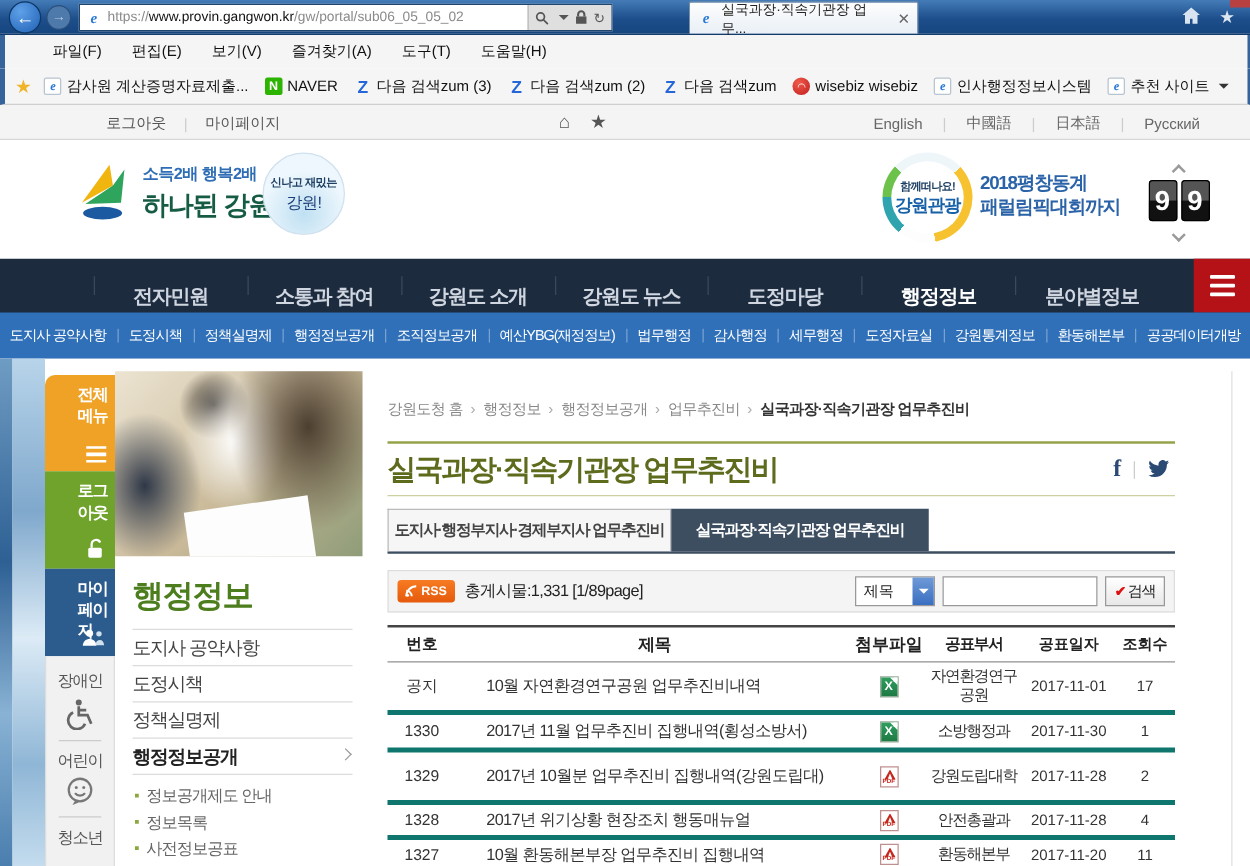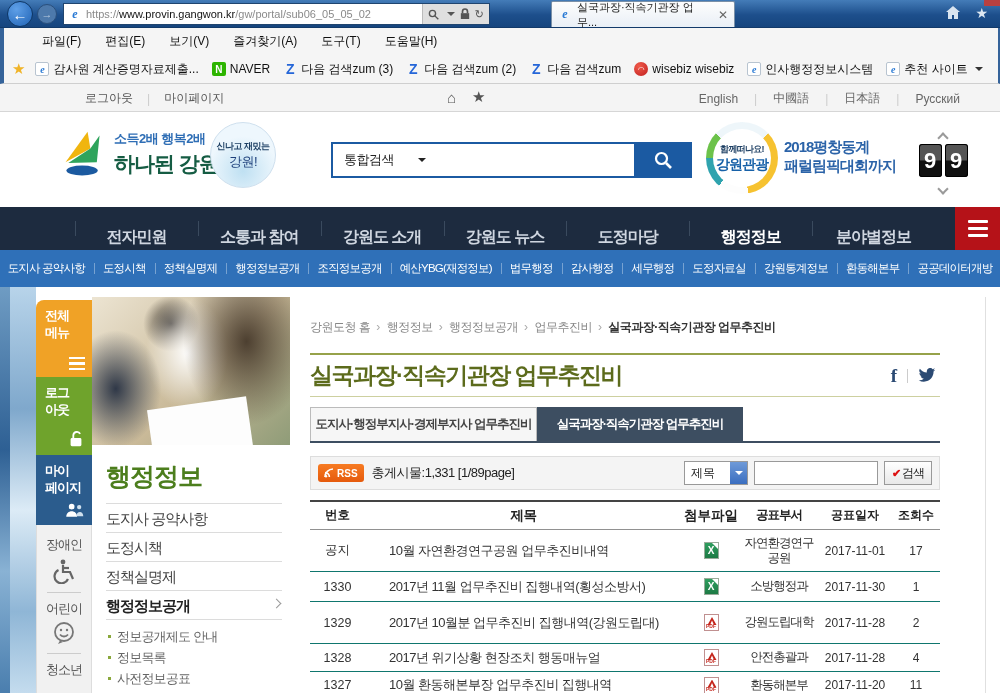--- a/index.html
+++ b/index.html
@@ -97,21 +97,21 @@
   .content{position:absolute;left:0;top:287px;width:1000px;height:406px;background:#fff}
   .bgL1{position:absolute;left:0;top:0;width:10px;height:406px;
     background:linear-gradient(180deg,#6f9cc3,#2e6094 40%,#89b2d4 70%,#4a7eae)}
   .bgL2{position:absolute;left:10px;top:0;width:26px;height:406px;
     background:linear-gradient(180deg,#b8d4ea,#7fa8cc 30%,#dcebf6 55%,#8fb6d6 80%,#c4dcee)}
   .rightline{position:absolute;left:985px;top:10px;width:1px;height:396px;background:#e0e0e0}
 
   
   .quick{position:absolute;left:36px;top:13px;width:56px}
   .qbox{position:relative;width:56px;color:#fff;font-weight:bold;font-size:13px;line-height:1.3;
-    padding:8px 0 0 9px;white-space:pre-line;letter-spacing:-1px}
+    padding:8px 0 0 26px;white-space:pre-line;letter-spacing:-1px}
   .q-all{height:77px;background:#f0a226;border-radius:8px 0 0 0}
   .q-logout{height:78px;background:#6fa32c}
   .q-my{height:70px;background:#2b5c8d}
   .q-gray{height:175px;background:#f1f1f1;border:1px solid #ddd;border-top:none;color:#555;
     display:flex;flex-direction:column;align-items:center;padding:12px 0 0}
   .q-gray .glabel{font-size:13px;font-weight:normal;color:#555;letter-spacing:-1px}
   .q-gray .gdiv{width:34px;height:1px;background:#ccc;margin:8px 0}
   .qicon{position:absolute;right:7px;bottom:7px}
   .hamb2{display:flex;flex-direction:column;gap:3px}
   .hamb2 i{width:16px;height:2.5px;background:#fff}
@@ -160,21 +160,21 @@
   .selbox .lab{padding-left:6px}
   .selbox .dd{margin-left:auto;width:17px;height:22px;background:linear-gradient(#6f9ad8,#3a6ec0);display:flex;align-items:center;justify-content:center}
   .selbox .dd i{width:0;height:0;border:4px solid transparent;border-top-color:#fff;transform:translateY(2px)}
   .kwinput{width:124px;height:24px;border:1px solid #999;margin-left:6px;background:#fff;font-size:12px;padding:0 4px}
   .searchbtn2{width:48px;height:24px;margin-left:6px;border:1px solid #999;background:linear-gradient(#fff,#e8e8e8);
     font-size:12px;color:#222;display:flex;align-items:center;justify-content:center;gap:2px;letter-spacing:-1px}
   .searchbtn2 .chk{color:#d11;font-size:11px;font-weight:bold}
 
   
   .btable{position:absolute;left:310px;top:213px;width:630px;font-size:13px;color:#333}
-  .trow{display:flex;align-items:center;border-bottom:1px solid #0f766e}
+  .trow{display:flex;align-items:center;border-bottom:4px solid #0f766e}
   .trow.head{height:30px;border-top:2px solid #444;border-bottom:1px solid #919191;font-weight:bold;font-size:13.5px;color:#222}
   .c-no{width:55px;text-align:center;font-size:12.5px}
   .c-title{flex:1;text-align:left;padding-left:24px;letter-spacing:-0.5px}
   .head .c-title{text-align:center;padding-left:0}
   .c-file{width:58px;text-align:center}
   .c-dept{width:78px;text-align:center;font-size:12.5px;line-height:1.2;letter-spacing:-1px}
   .c-date{width:74px;text-align:center;font-size:12px}
   .c-views{width:48px;text-align:center;font-size:12px}
   .h42{height:42px}.h30{height:30px}.h28{height:28px}.h27{height:27px}
   .file-ic{position:relative;width:15px;height:17px;display:inline-block;background:#fff;border:1px solid #9aab9a;vertical-align:middle}
@@ -299,31 +299,20 @@
     </svg>
     <div class="logo-text">
       <div class="tag">소득2배 행복2배</div>
       <div class="ttl">하나된 강원도</div>
     </div>
   </div>
   <div class="badge-fun">
     <span class="l1">신나고 재밌는</span>
     <span class="l2">강원!</span>
   </div>
-  <div class="searchbox">
-    <span class="sel">통합검색</span>
-    <span class="caret"></span>
-    <input value="" style="">
-    <button class="searchbtn">
-      <svg width="20" height="20" viewBox="0 0 20 20">
-          <circle cx="8.5" cy="8.5" r="5.5" fill="none" stroke="#fff" stroke-width="2.2"></circle>
-          <line x1="13" y1="13" x2="18" y2="18" stroke="#fff" stroke-width="2.6"></line>
-        </svg>
-    </button>
-  </div>
   <div class="badge-tour">
     <div class="in">
       <span class="l1">함께떠나요!</span>
       <span class="l2">강원관광</span>
     </div>
   </div>
   <div class="countdown">
     <div>2018평창동계</div>
     <div>패럴림픽대회까지</div>
   </div>

